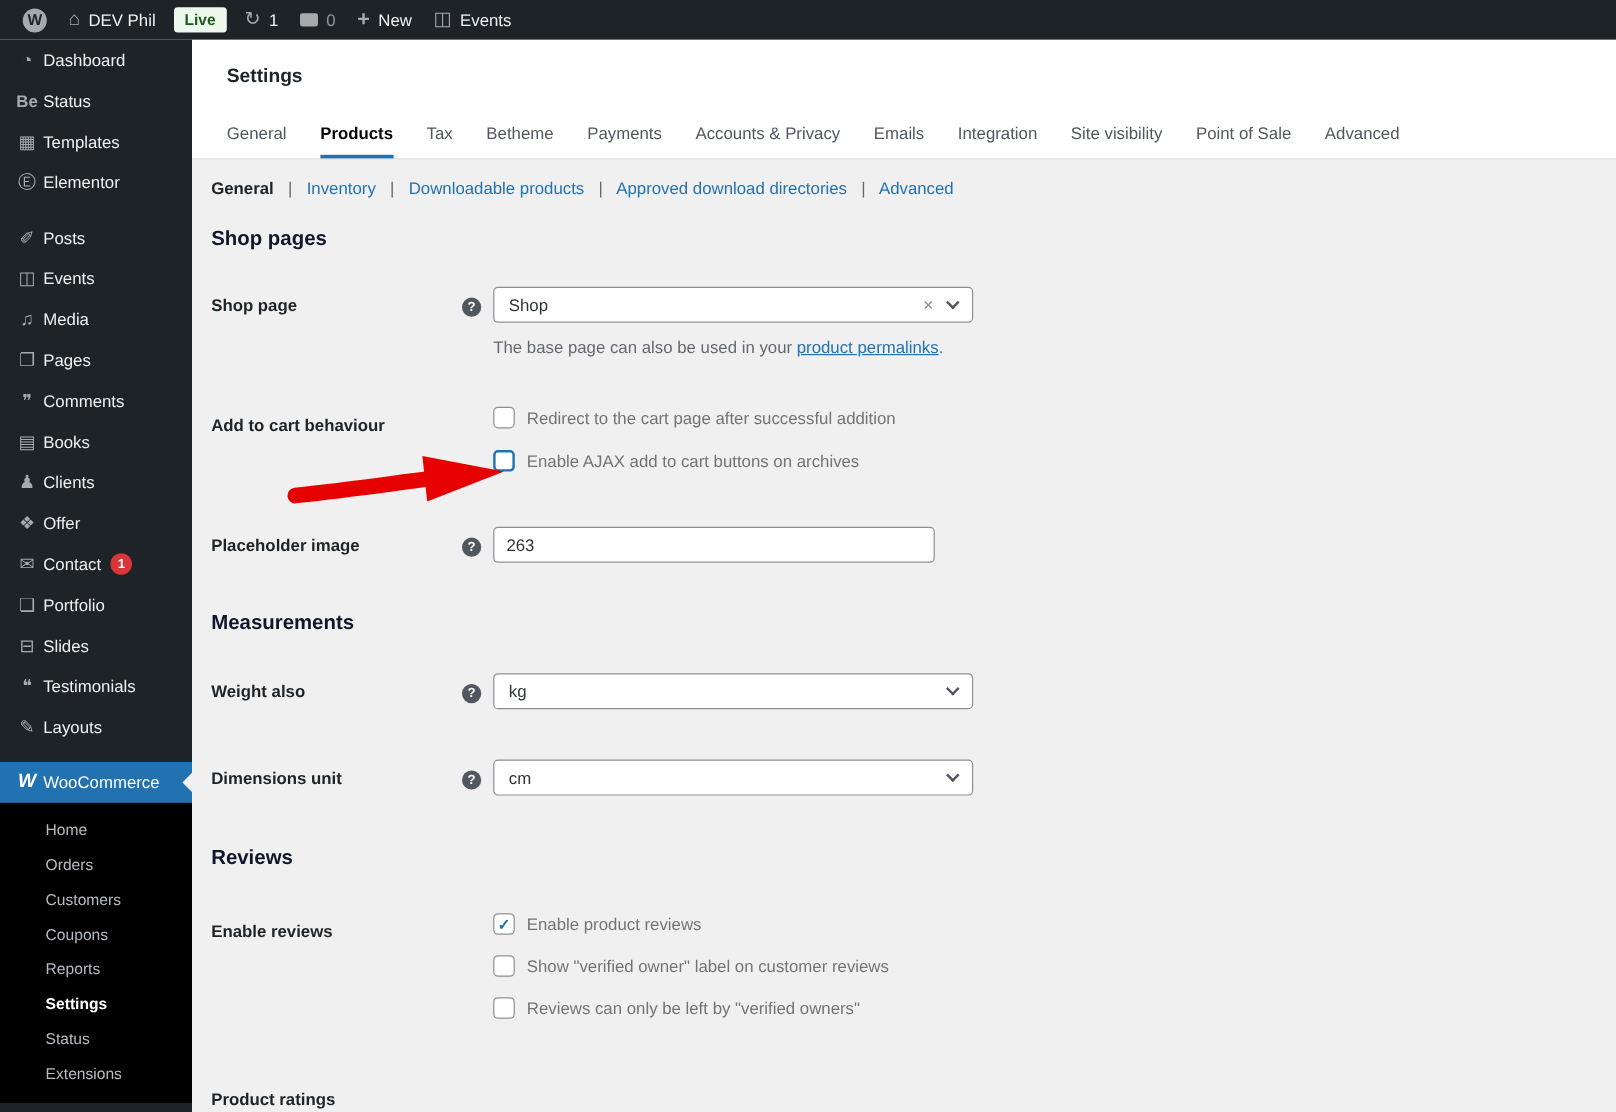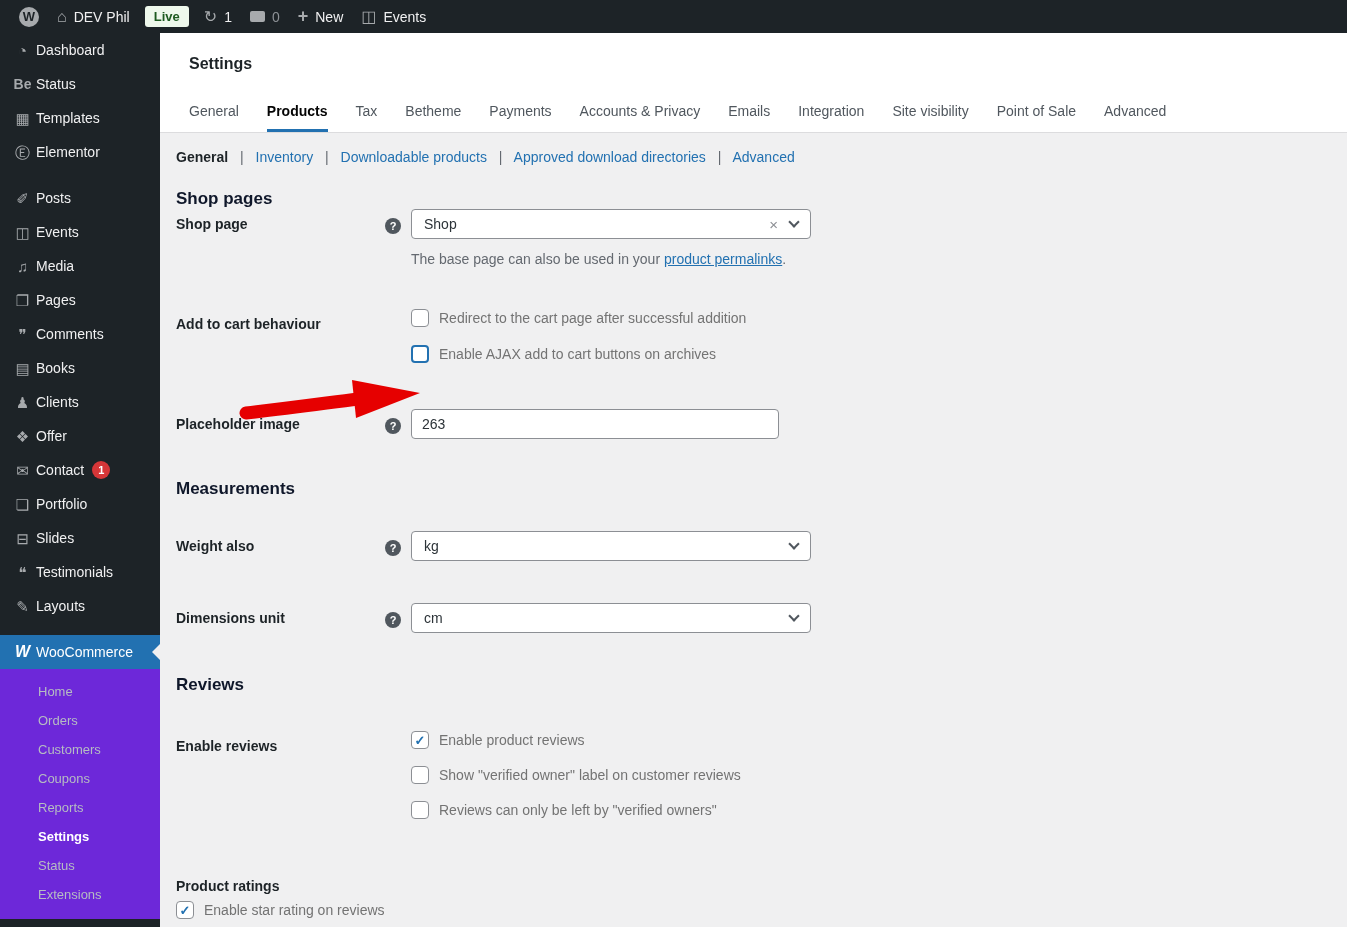--- a/index.html
+++ b/index.html
@@ -47,21 +47,21 @@
   .wc-item .menu-icon { color:#fff; font-weight:800; font-style:italic; font-size:16px; }
   .wc-item::after {
     content:""; position:absolute; right:0; top:50%; margin-top:-8px;
     border:8px solid transparent; border-right-color:#f0f0f1;
   }
   .red-badge {
     display:inline-block; margin-left:8px; background:#d63638; color:#fff;
     border-radius:50%; width:18px; height:18px; line-height:18px; text-align:center;
     font-size:11px; font-weight:600;
   }
-  .submenu { background:#6d28d9; padding:8px 0 10px; }
+  .submenu { background:#000000; padding:8px 0 10px; }
   .submenu-item { padding:7px 0 7px 38px; color:#b6bcc2; font-size:13px; cursor:pointer; }
   .submenu-item.current { color:#fff; font-weight:700; }
 
   
   #content { position:absolute; left:160px; top:33px; right:0; bottom:0; background:#f0f0f1; overflow:hidden; }
   .content-header { background:#fff; padding:22px 24px 0 29px; border-bottom:1px solid #dcdcde; }
   .page-title { font-size:16px; font-weight:700; color:#1d2327; margin:0; }
   .tabs { display:flex; gap:28px; margin-top:30px; }
   .tab { font-size:14px; color:#50575e; padding-bottom:13px; cursor:pointer; white-space:nowrap; }
   .tab.active { color:#050505; font-weight:600; padding-bottom:10px; border-bottom:3px solid #2271b1; }
@@ -108,21 +108,21 @@
     width:18px; height:18px; background:#fff; border:1px solid #8c8f94; border-radius:4px;
     flex-shrink:0; display:flex; align-items:center; justify-content:center; cursor:pointer;
   }
   .cb.focused { border:2px solid #2271b1; }
   .cb .check { color:#2271b1; font-size:13px; font-weight:700; line-height:1; }
   .cb-label { font-size:14px; color:#737373; }
 
   .red-arrow { position:absolute; left:76px; top:340px; width:190px; height:50px; pointer-events:none; }
 
   
-  .mt-30 { }
+  .mt-30 { margin-top:30px; }
   .mt-42 { margin-top:42px; }
   .mt-46 { margin-top:46px; }
   .mt-40 { margin-top:40px; }
   .mt-32 { margin-top:32px; }
   .mt-36 { margin-top:36px; }
   .mt-52 { margin-top:52px;flex-direction:column; }
   .mt-18 { margin-top:18px; }
   .mt-17 { margin-top:17px; }
 </style>
 </head>

